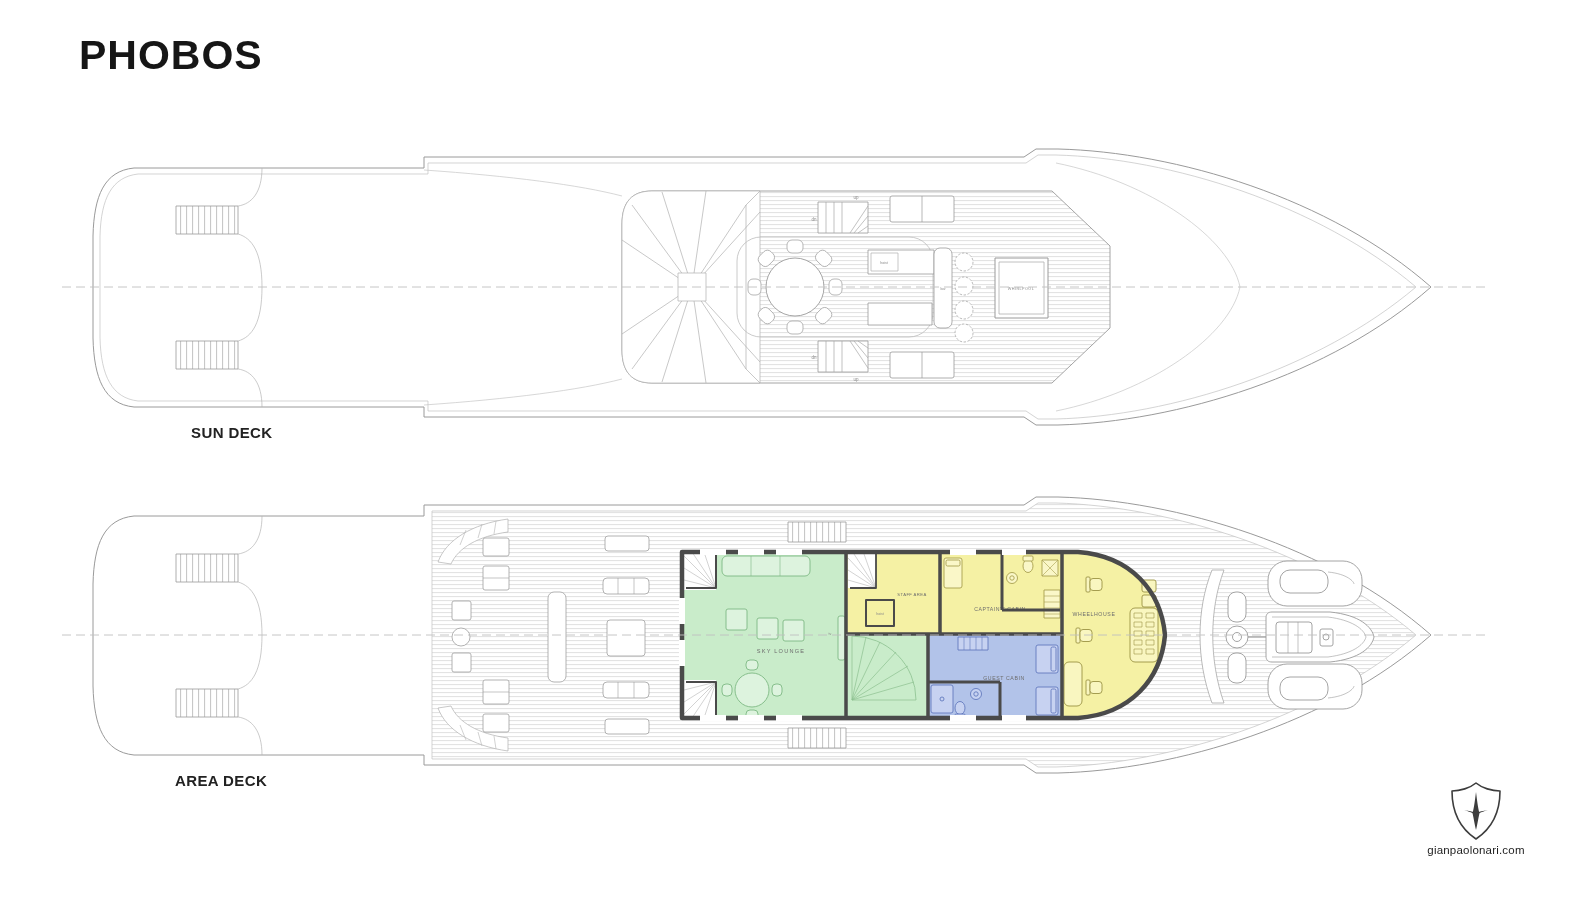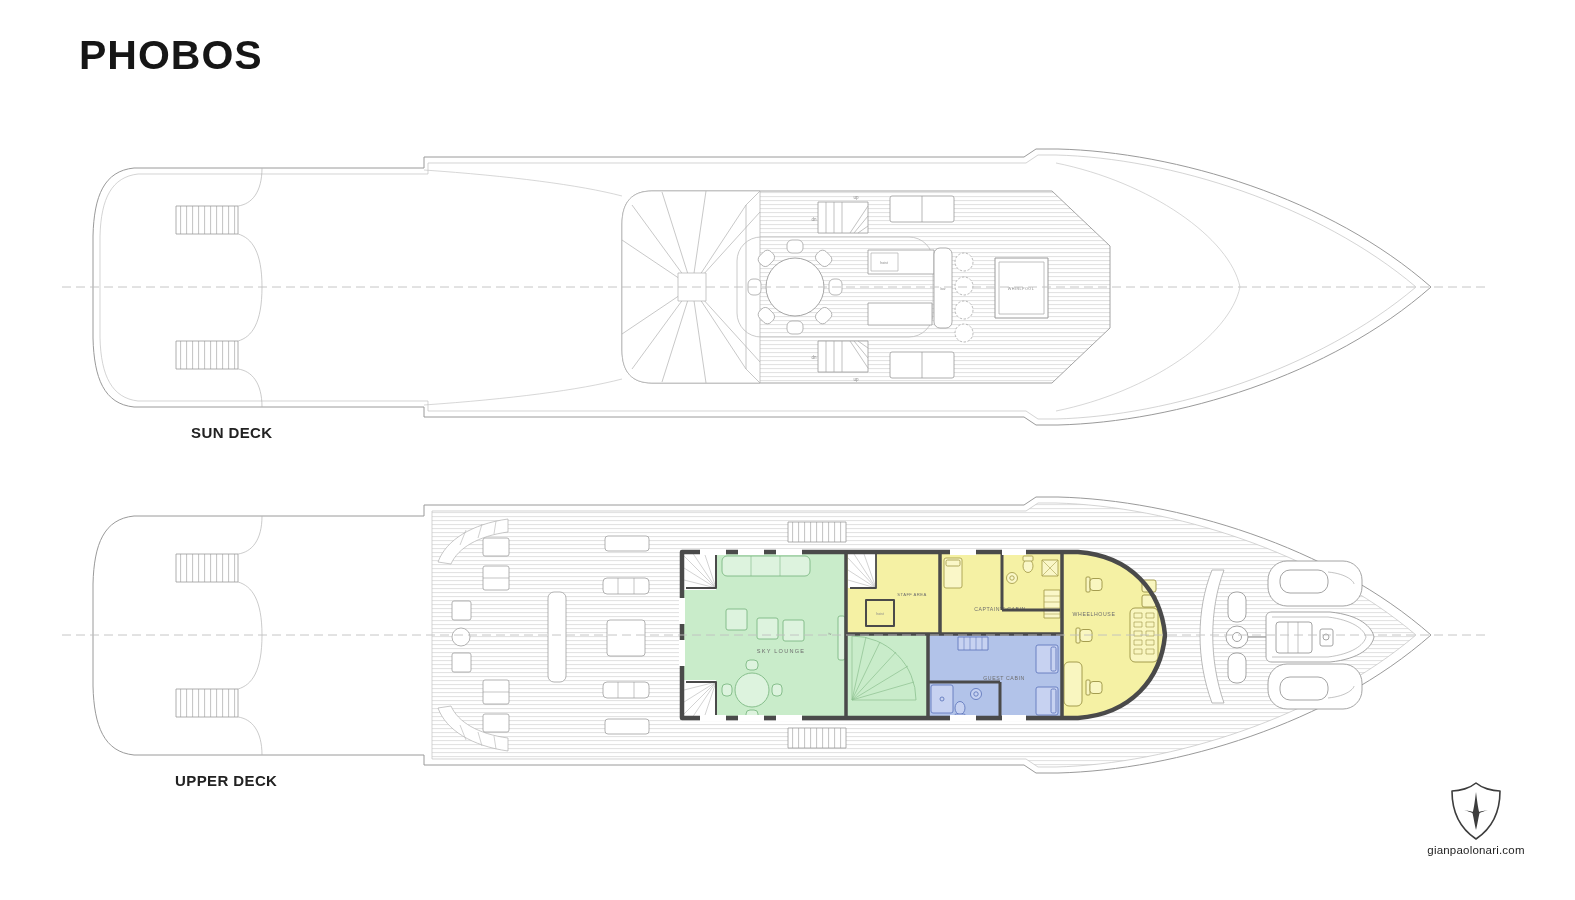--- a/index.html
+++ b/index.html
@@ -361,21 +361,21 @@
           <rect x="1280" y="677" width="48" height="23" rx="10"></rect>
           <path d="M1328,698 C1348,696 1354,688 1354,686" fill="none" stroke-width="0.6"></path>
         </g>
       </g>
 
       <path d="M62,635 H1490" stroke="#c0c0c0" stroke-width="0.9" stroke-dasharray="9 5" fill="none"></path>
     </g>
   </svg>
 
   <div class="deck-label sun">SUN DECK</div>
-  <div class="deck-label upper">UPPER DECK</div>
+  <div class="deck-label upper">AREA DECK</div>
 
   <div class="credit">
     <svg width="64" height="62" viewBox="0 0 64 62" style="display:block;margin:0 auto;">
       <path d="M32,3 C38,8 48,11 56,11 C56,33 47,49 32,59 C17,49 8,33 8,11 C16,11 26,8 32,3 Z" fill="none" stroke="#3d3d3d" stroke-width="1.6" stroke-linejoin="round"></path>
       <path d="M32,12 C33.5,24 34.5,30 35.5,33 C34,40 33,46 32,50 C31,46 30,40 28.5,33 C29.5,30 30.5,24 32,12 Z" fill="#3d3d3d"></path>
       <path d="M20,30 C28,31.5 30,32 32,33 C34,32 36,31.5 44,30 C36,32.5 34,33.5 32,35 C30,33.5 28,32.5 20,30 Z" fill="#3d3d3d"></path>
     </svg>
     <div class="site">gianpaolonari.com</div>
   </div>
 

